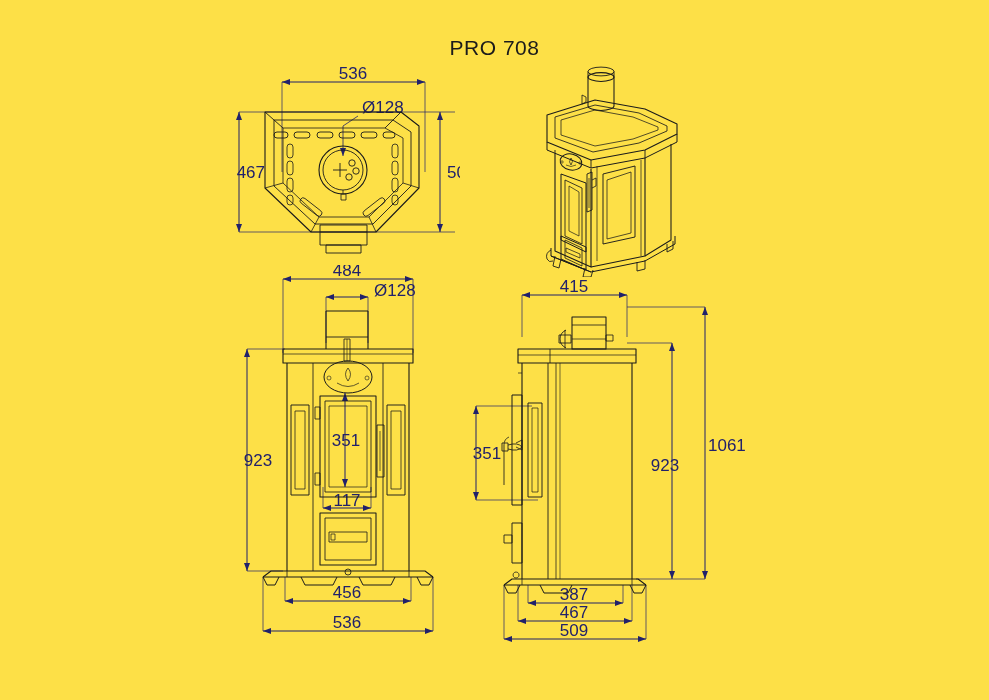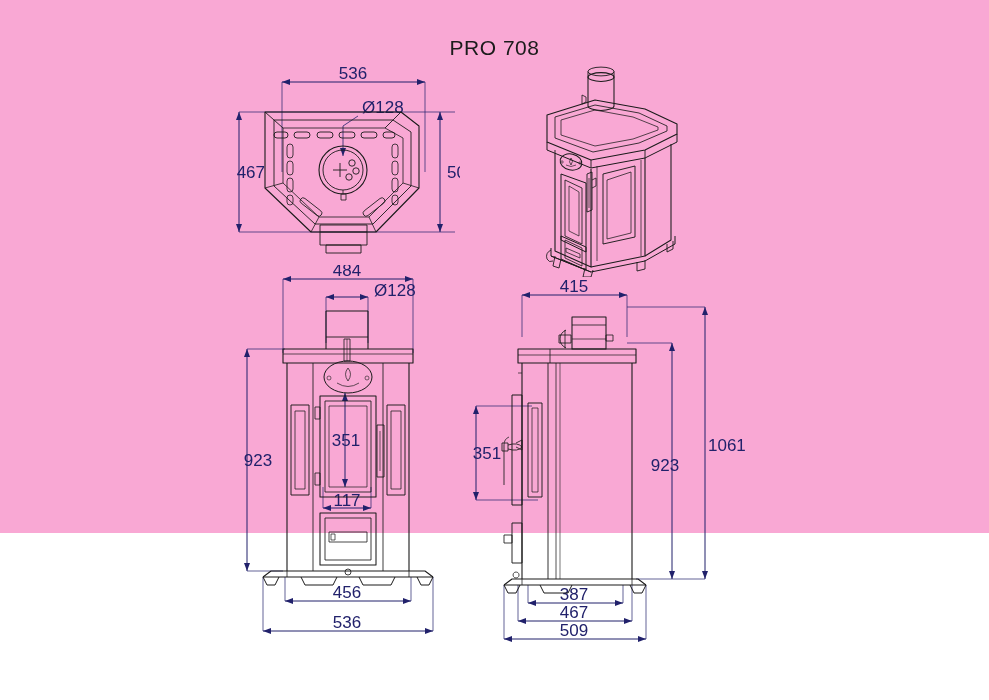--- a/index.html
+++ b/index.html
@@ -11,22 +11,22 @@
     width: 989px;
     height: 700px;
     position: relative;
     font-family: "Liberation Sans", sans-serif;
     overflow: hidden;
   }
   #sheet {
     position: absolute;
     left: 0; top: 0;
     width: 989px;
-    height: 533px;
-    background: #f9a8d4;
+    height: 700px;
+    background: #fde047;
   }
   .title {
     position: absolute;
     left: 0;
     top: 36px;
     width: 989px;
     text-align: center;
     font-size: 21px;
     color: #1b1b1b;
     letter-spacing: 0.5px;

